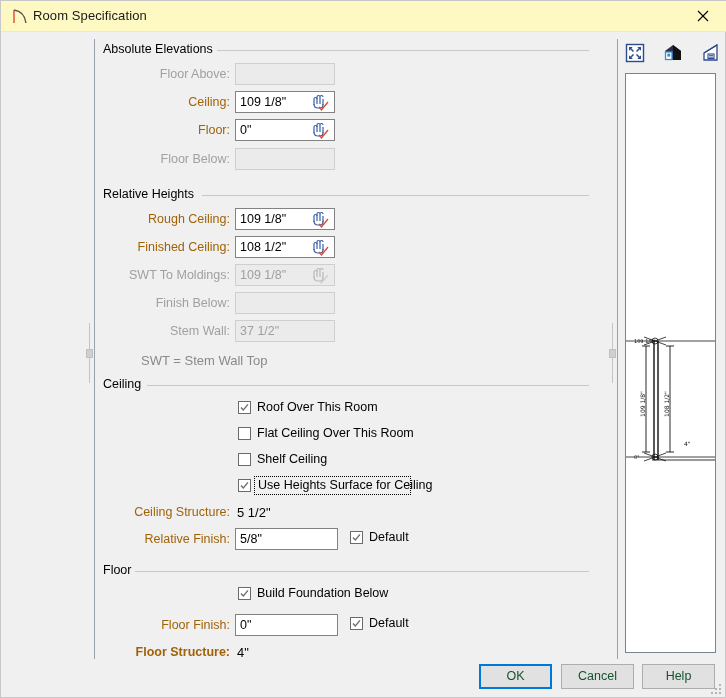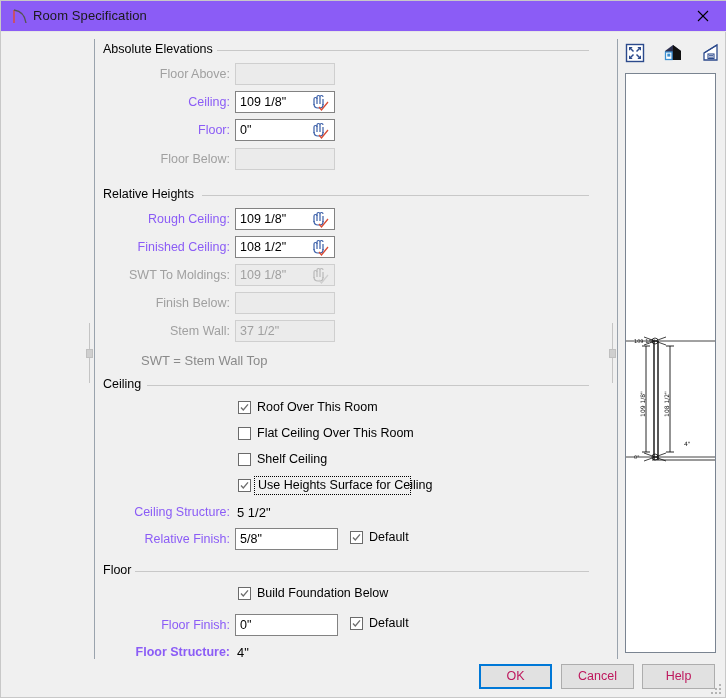--- a/index.html
+++ b/index.html
@@ -5,21 +5,21 @@
   html,body{margin:0;padding:0;}
   body{
     width:726px;height:698px;overflow:hidden;
     font-family:"Liberation Sans", sans-serif;
     font-size:12.5px;color:#000;background:#f0f0f0;
   }
   #app{position:relative;width:726px;height:698px;background:#f0f0f0;
        border:1px solid #c8c8c8;box-sizing:border-box;}
 
   
-  .titlebar{position:absolute;left:0;top:0;width:726px;height:31px;background:#8b5cf6;
+  .titlebar{position:absolute;left:0;top:0;width:726px;height:31px;background:#fef9c3;
             border-bottom:1px solid #e6e6e6;box-sizing:border-box;}
   .title-icon{position:absolute;left:10px;top:7px;width:18px;height:17px;}
   .title-text{position:absolute;left:32px;top:7px;font-size:13px;color:#1a1a1a;
               letter-spacing:.1px;white-space:nowrap;}
   .close-btn{position:absolute;right:0;top:0;width:46px;height:30px;cursor:default;}
   .close-btn svg{position:absolute;left:16px;top:9px;}
 
   
   .sidebar{position:absolute;left:9px;top:39px;width:77px;height:616px;
            background:#ffffff;border:1px solid #a0a0a0;box-sizing:border-box;}
@@ -35,21 +35,21 @@
   .vline{position:absolute;width:1px;background:#9aa3ad;}
 
   
   .form{position:absolute;left:98px;top:38px;width:508px;height:620px;}
 
   .group{position:absolute;left:0;width:505px;}
   .grp-title{position:absolute;left:4px;top:0;font-size:12.5px;color:#000;background:#f0f0f0;
              padding:0 4px 0 0;z-index:2;white-space:nowrap;}
   .grp-line{position:absolute;top:8px;height:1px;background:#c8c8c8;}
 
-  .lbl{position:absolute;font-size:12.5px;color:#8b5cf6;white-space:nowrap;text-align:right;}
+  .lbl{position:absolute;font-size:12.5px;color:#a16207;white-space:nowrap;text-align:right;}
   .lbl.dis{color:#a0a0a0;}
 
   .fld{position:absolute;width:100px;height:22px;background:#ffffff;
        border:1px solid #828282;box-sizing:border-box;}
   .fld.dis{background:#ebebeb;border:1px solid #cfcfcf;}
   .fld .val{position:absolute;left:4px;top:3px;font-size:12.5px;color:#000;white-space:nowrap;}
   .fld.dis .val{color:#a0a0a0;}
   .fld .hand{position:absolute;right:4px;top:2px;width:20px;height:17px;}
 
   .cbrow{position:absolute;height:17px;}
@@ -63,21 +63,21 @@
   .statictxt{position:absolute;font-size:13px;color:#000;white-space:nowrap;}
 
   
   .prevtools{position:absolute;left:623px;top:41px;width:98px;height:24px;}
   .ptool{position:absolute;top:0;width:22px;height:22px;cursor:default;}
   .preview{position:absolute;left:624px;top:72px;width:91px;height:580px;
            background:#ffffff;border:1px solid #7a8491;box-sizing:border-box;overflow:hidden;}
 
   
   .btn{position:absolute;height:25px;background:#e1e1e1;border:1px solid #adadad;
-       box-sizing:border-box;font-size:12.5px;color:#be185d;text-align:center;
+       box-sizing:border-box;font-size:12.5px;color:#14532d;text-align:center;
        line-height:23px;cursor:default;}
   .btn.primary{border:2px solid #0078d7;background:#e1e1e1;line-height:21px;}
   .grip-corner{position:absolute;right:4px;bottom:3px;width:10px;height:10px;}
   .grip-corner i{position:absolute;width:2px;height:2px;background:#b4b4b4;}
 </style>
 </head>
 <body>
 
 <div id="app">
 

